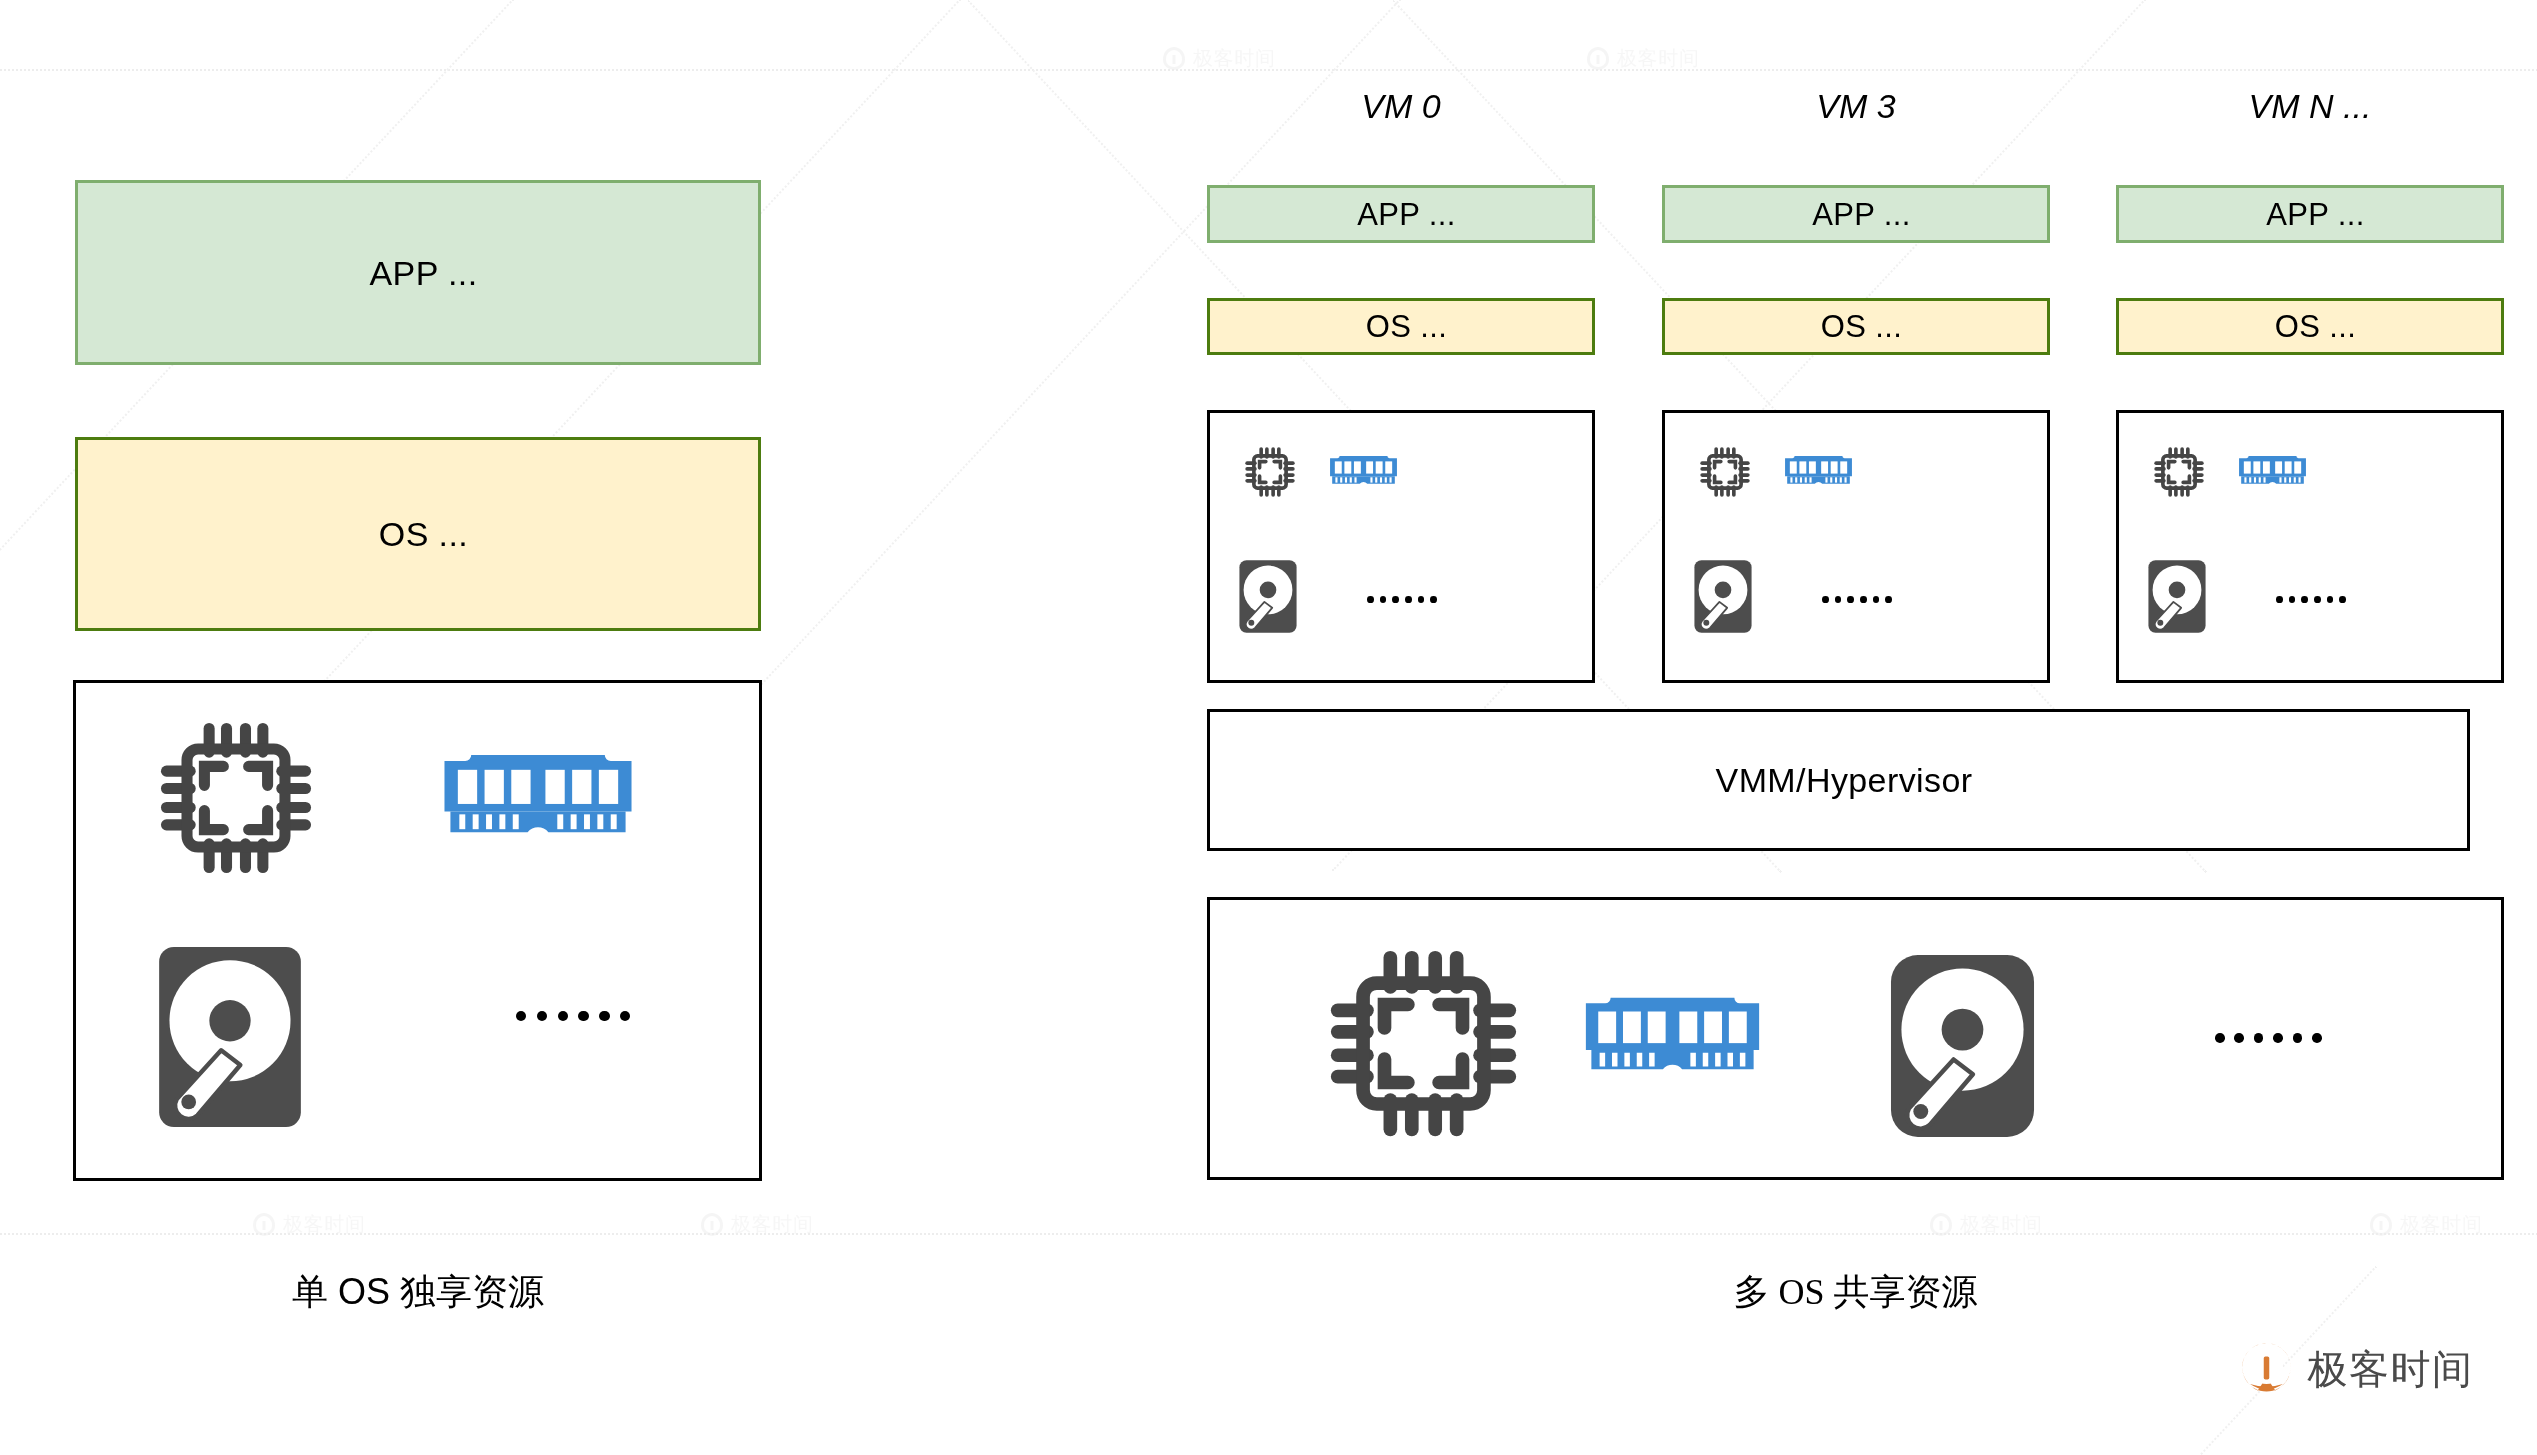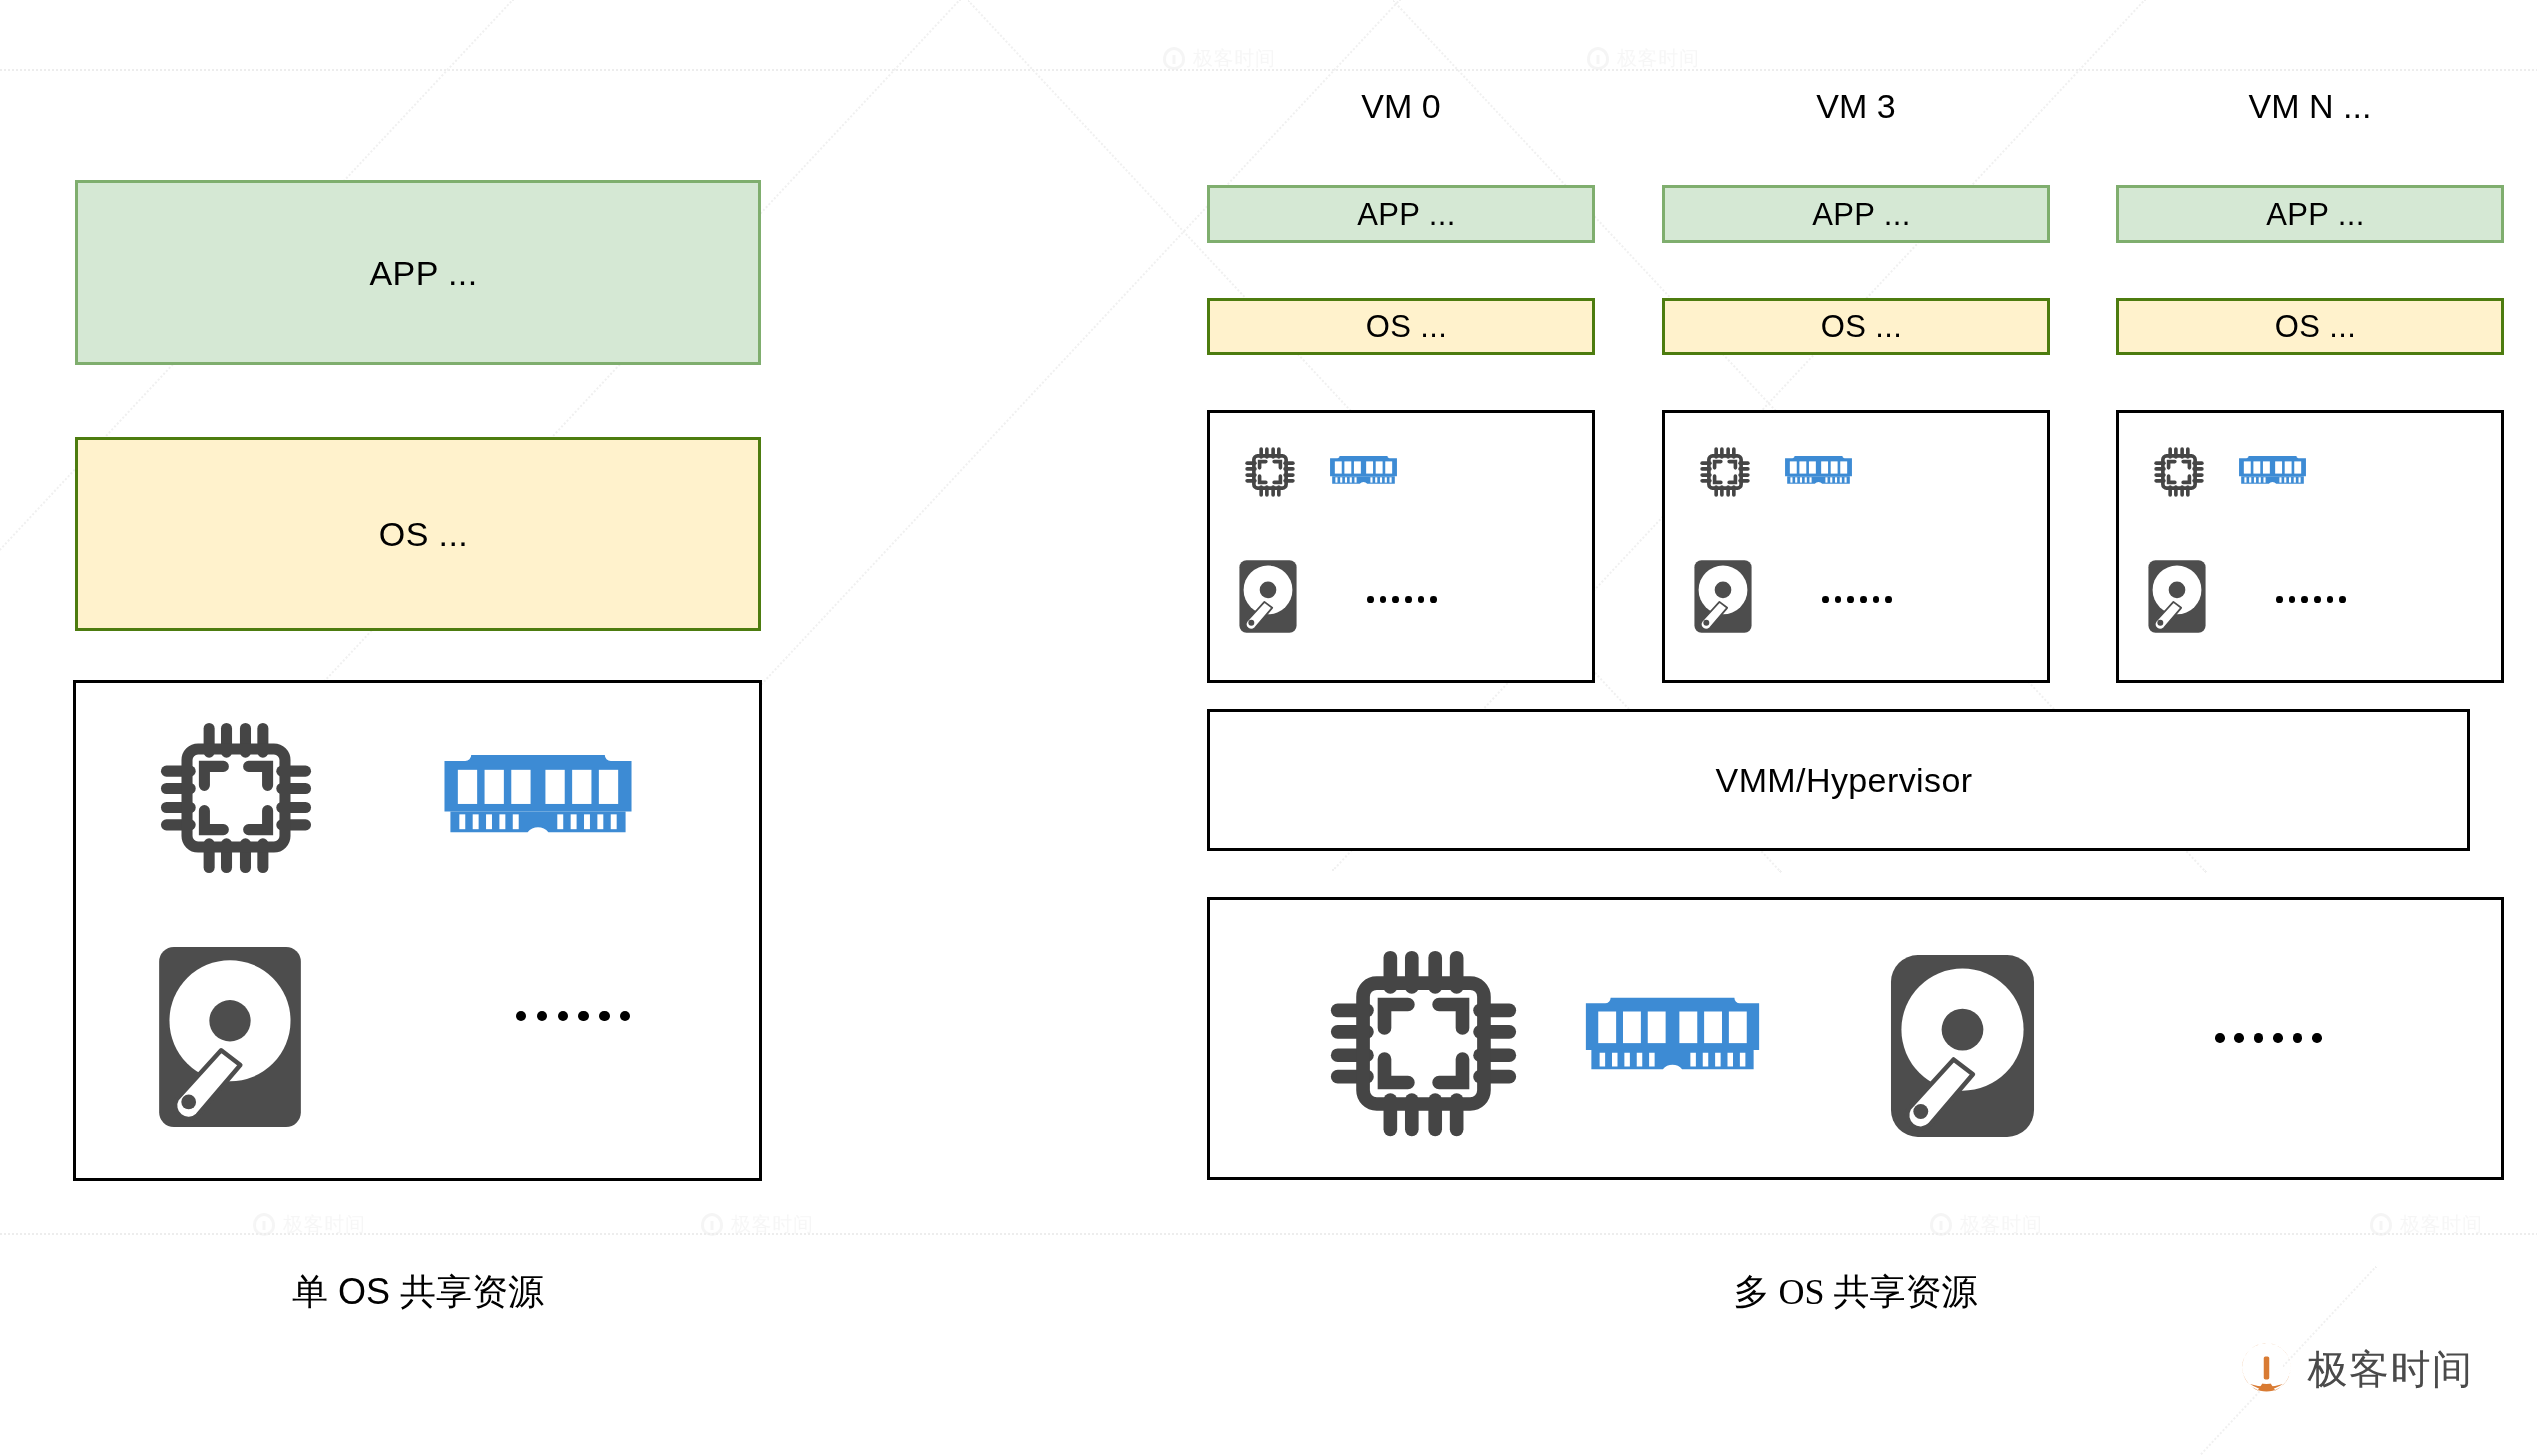--- a/index.html
+++ b/index.html
@@ -103,20 +103,21 @@
     line-height: 1;
   }
   .lbl-small { font-size: 31px; }
   .vm-title {
     position: absolute;
     font-size: 34px;
     color: #000000;
     text-align: center;
     z-index: 2;
     line-height: 1;
+    font-style: italic;
   }
   .caption {
     position: absolute;
     font-size: 36px;
     color: #000000;
     text-align: center;
     z-index: 2;
     line-height: 1;
   }
   .dots {
@@ -290,21 +291,21 @@
     <div class="dots" style="left:440px; top:328px; gap:10.4px;">
       <i style="width:10.4px;height:10.4px;"></i>
         <i style="width:10.4px;height:10.4px;"></i>
         <i style="width:10.4px;height:10.4px;"></i>
       <i style="width:10.4px;height:10.4px;"></i>
         <i style="width:10.4px;height:10.4px;"></i>
         <i style="width:10.4px;height:10.4px;"></i>
     </div>
   </div>
 
-  <div class="caption" style="left:75px; top:1274px; width:686px;">单 OS 共享资源</div>
+  <div class="caption" style="left:75px; top:1274px; width:686px;">单 OS 独享资源</div>
 
   <div class="vm-title" style="left:1207px; top:89px; width:388px;">VM 0</div>
   <div class="vm-title" style="left:1662px; top:89px; width:388px;">VM 3</div>
   <div class="vm-title" style="left:2116px; top:89px; width:388px;">VM N ...</div>
 
   <div class="box box-app" style="left:1207px; top:185px; width:388px; height:58px;">
     <span class="lbl lbl-small">APP ...</span>
   </div>
   <div class="box box-app" style="left:1662px; top:185px; width:388px; height:58px;">
     <span class="lbl lbl-small">APP ...</span>

